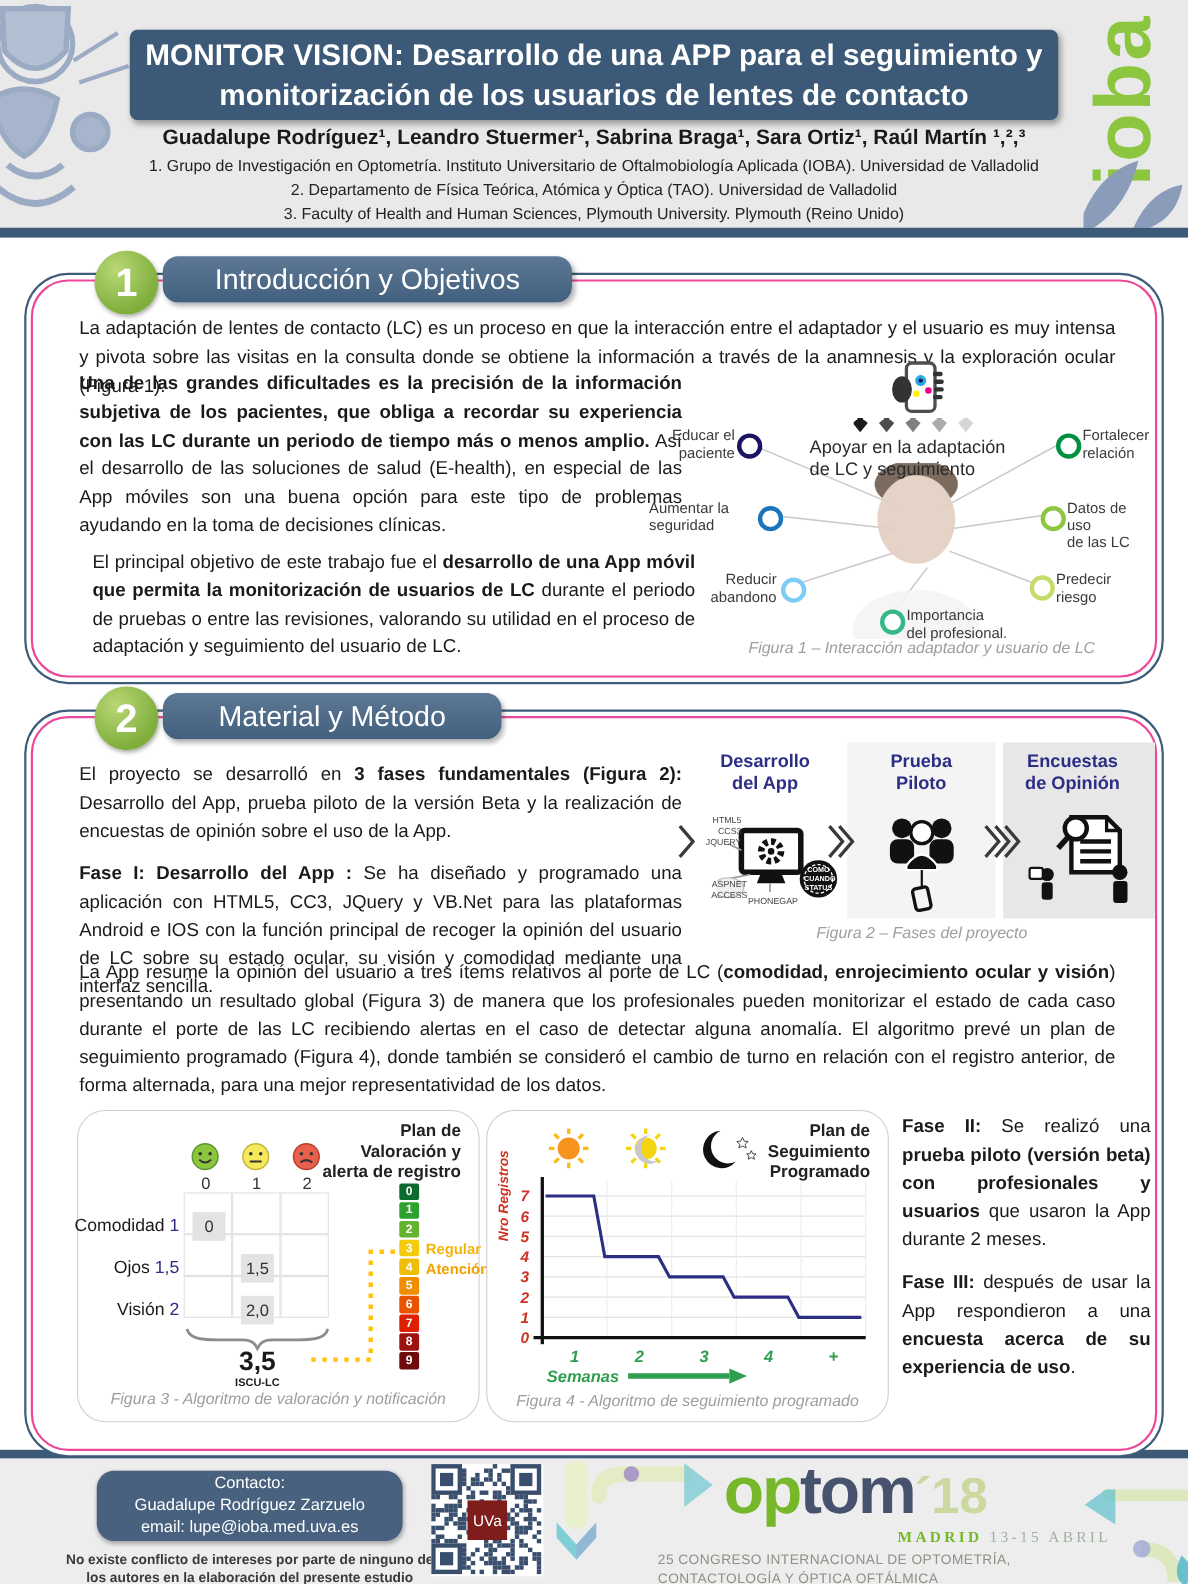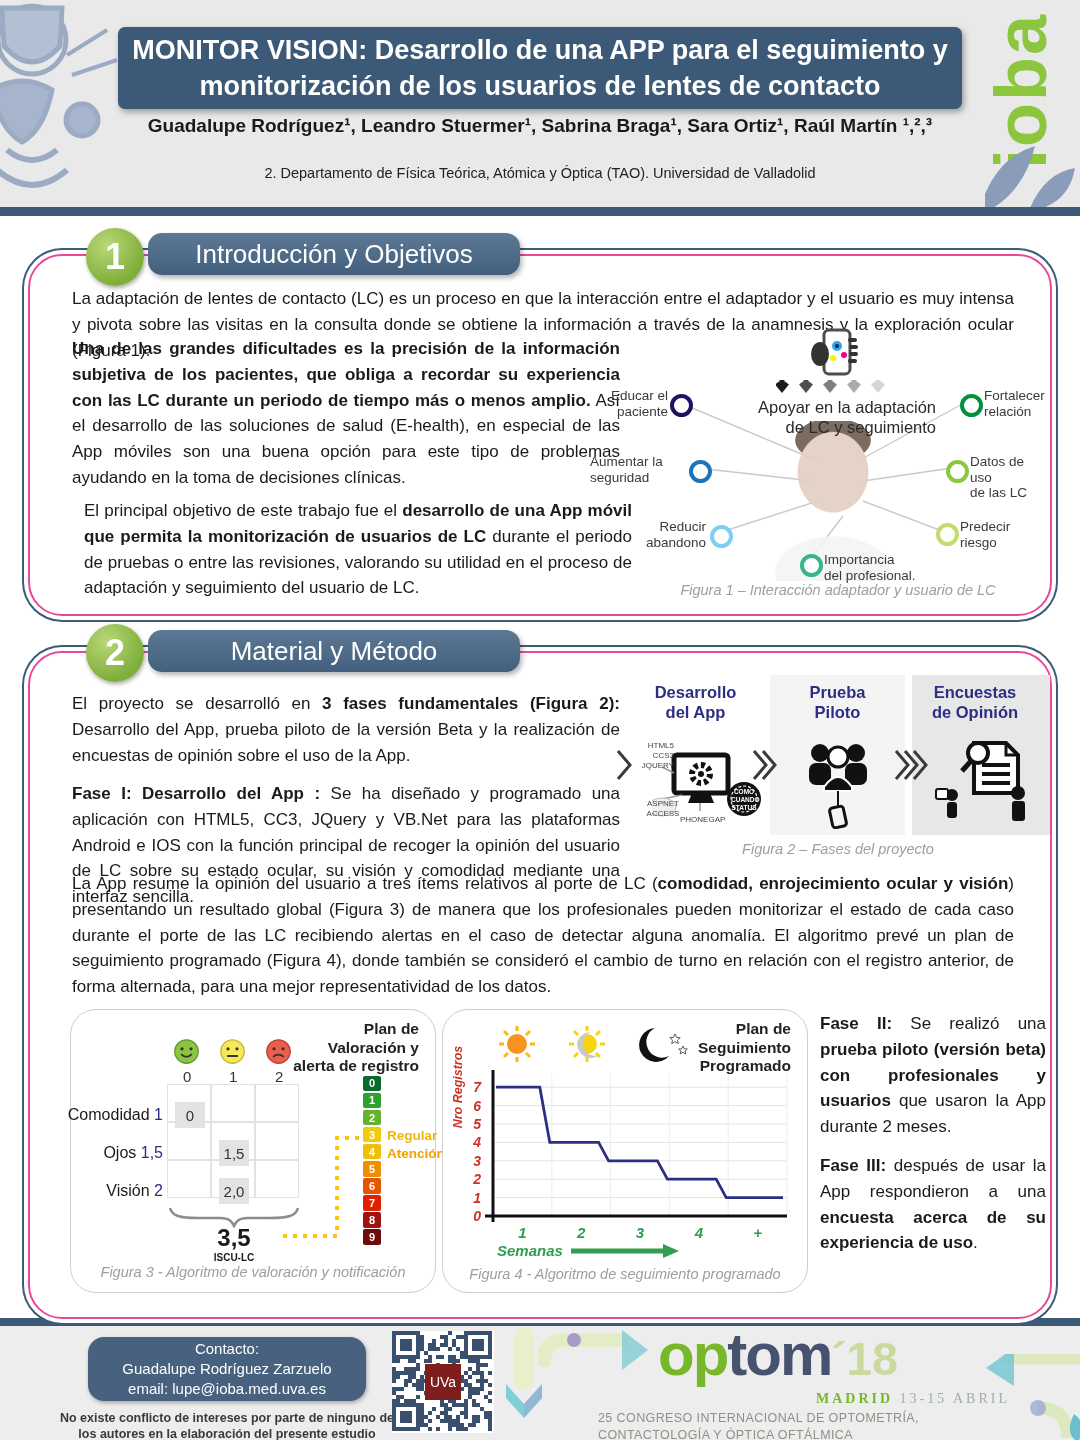--- a/index.html
+++ b/index.html
@@ -83,21 +83,23 @@
     <svg class="abs" style="left:-10px;top:128px" width="105" height="80" viewBox="0 0 105 80">
       <path d="M5 80 Q20 30 60 18 Q50 60 18 80 Z" fill="#8B9CBB"></path>
       <path d="M55 80 Q70 45 100 40 Q95 70 68 80 Z" fill="#8B9CBB"></path>
     </svg>
   </div>
   <div id="title-box" class="abs">
     <div>MONITOR VISION: Desarrollo de una APP para el seguimiento y</div>
     <div>monitorización de los usuarios de lentes de contacto</div>
   </div>
   <div id="authors" class="abs">Guadalupe Rodríguez¹, Leandro Stuermer¹, Sabrina Braga¹, Sara Ortiz¹, Raúl Martín ¹,²,³</div>
+  <div class="abs affil" style="top:143px">1. Grupo de Investigación en Optometría. Instituto Universitario de Oftalmobiología Aplicada (IOBA). Universidad de Valladolid</div>
   <div class="abs affil" style="top:165px">2. Departamento de Física Teórica, Atómica y Óptica (TAO). Universidad de Valladolid</div>
+  <div class="abs affil" style="top:187px">3. Faculty of Health and Human Sciences, Plymouth University. Plymouth (Reino Unido)</div>
 </div>
 <div id="divider" class="abs"></div>
 
 <div class="abs badge" style="left:86px;top:228px">1</div>
 <div class="abs ribbon" style="left:148px;top:233px;width:372px">Introducción y Objetivos</div>
 <div class="abs panel" style="left:28px;top:254px;width:1020px;height:358px">
 
   <div class="abs body-txt" style="left:42px;top:30px;width:942px">La adaptación de lentes de contacto (LC) es un proceso en que la interacción entre el adaptador y el usuario es muy intensa y pivota sobre las visitas en la consulta donde se obtiene la información a través de la anamnesis y la exploración ocular (Figura 1).</div>
 
   <p class="abs body-txt" style="left:42px;top:80px;width:548px;margin:0"><b>Una de las grandes dificultades es la precisión de la información subjetiva de los pacientes, que obliga a recordar su experiencia con las LC durante un periodo de tiempo más o menos amplio.</b><span> Así el desarrollo de las soluciones de salud (E-health), en especial de las App móviles son una buena opción para este tipo de problemas ayudando en la toma de decisiones clínicas.</span></p>
@@ -136,21 +138,21 @@
     </svg>
     <svg class="abs" style="left:158px;top:52px" width="120" height="18" viewBox="0 0 120 18">
       <g stroke-width="5" fill="none">
         <path d="M6 2 v7 m-5 -4 l5 6 l5 -6" stroke="#1A1A1A"></path>
         <path d="M30 2 v7 m-5 -4 l5 6 l5 -6" stroke="#4D4D4D"></path>
         <path d="M54 2 v7 m-5 -4 l5 6 l5 -6" stroke="#808080"></path>
         <path d="M78 2 v7 m-5 -4 l5 6 l5 -6" stroke="#ABABAB"></path>
         <path d="M102 2 v7 m-5 -4 l5 6 l5 -6" stroke="#D5D5D5"></path>
       </g>
     </svg>
-    <div class="abs pre" style="left:118px;top:72px;width:200px;text-align:right;font-size:16.5px;color:#2a2a2a;line-height:1.2">Apoyar en la adaptación
+    <div class="abs pre" style="left:118px;top:72px;width:200px;text-align:left;font-size:16.5px;color:#2a2a2a;line-height:1.2">Apoyar en la adaptación
 de LC y seguimiento</div>
 
     <span class="f1-ring" style="left: 52px; top: 68px; border-color: rgb(27, 20, 100);"></span>
     <div class="f1-lab pre" style="right:382px;top:62px;text-align:right;width:90px;right:auto;left:-40px">Educar el
 paciente</div>
     <span class="f1-ring" style="left: 71px; top: 134px; border-color: rgb(27, 117, 188);"></span>
     <div class="f1-lab pre" style="left:-28px;top:128px;text-align:left;width:95px">Aumentar la
 seguridad</div>
     <span class="f1-ring" style="left: 92px; top: 199px; border-color: rgb(125, 205, 244);"></span>
     <div class="f1-lab pre" style="left:8px;top:193px;text-align:right;width:80px">Reducir
@@ -166,21 +168,21 @@
 riesgo</div>
     <span class="f1-ring" style="left: 182px; top: 228px; border-color: rgb(53, 183, 134);"></span>
     <div class="f1-lab pre" style="left:206px;top:226px">Importancia
 del profesional.</div>
 
     <div class="abs cap" style="left:40px;top:256px;width:360px">Figura 1 – Interacción adaptador y usuario de LC</div>
   </div>
 </div>
 
 <div class="abs badge" style="left:86px;top:624px">2</div>
-<div class="abs ribbon" style="left:148px;top:630px;width:372px">Material y Método</div>
+<div class="abs ribbon" style="left:148px;top:630px;width:308px">Material y Método</div>
 <div class="abs panel" style="left:28px;top:651px;width:1020px;height:664px">
 
   <p class="abs body-txt" style="left:42px;top:38px;width:548px;margin:0"><span>El proyecto se desarrolló en </span><b>3 fases fundamentales (Figura 2):</b><span> Desarrollo del App, prueba piloto de la versión Beta y la realización de encuestas de opinión sobre el uso de la App.</span></p>
 
   <p class="abs body-txt" style="left:42px;top:128px;width:548px;margin:0"><b>Fase I: Desarrollo del App :</b><span> Se ha diseñado y programado una aplicación con HTML5, CC3, JQuery y VB.Net para las plataformas Android e IOS con la función principal de recoger la opinión del usuario de LC sobre su estado ocular, su visión y comodidad mediante una interfaz sencilla.</span></p>
 
   <div class="abs" style="left:598px;top:22px;width:422px;height:185px">
     <div class="abs" style="left:142px;top:0;width:135px;height:160px;background:#F4F4F4"></div>
     <div class="abs" style="left:284px;top:0;width:138px;height:160px;background:#E7E7E7"></div>
     <div class="abs" style="left:0;top:0;width:135px;height:160px">

